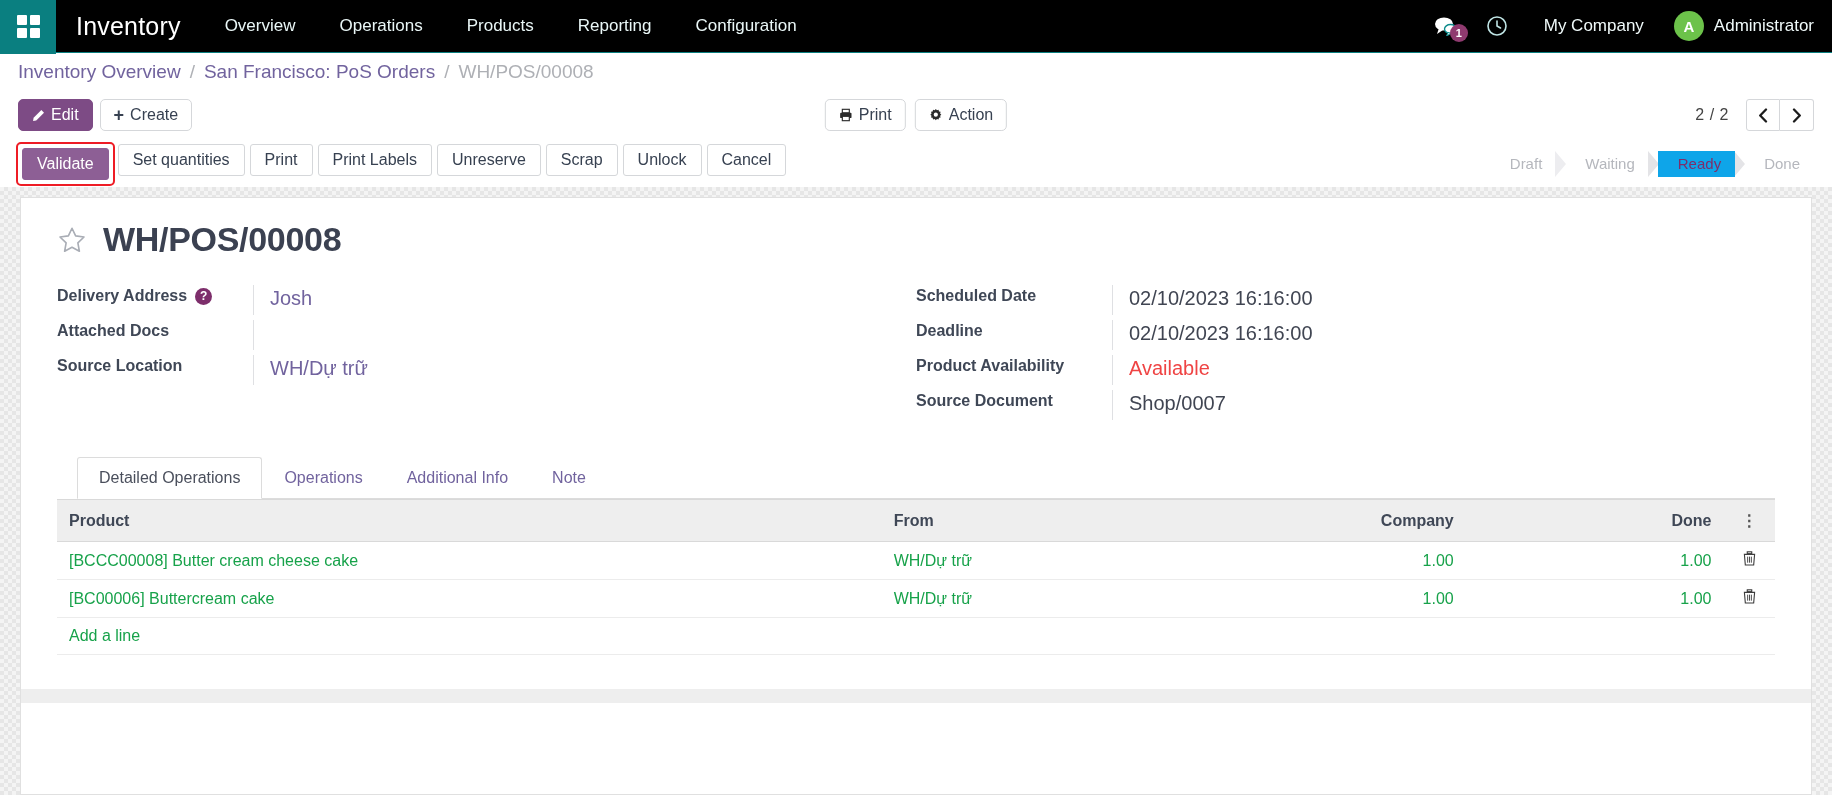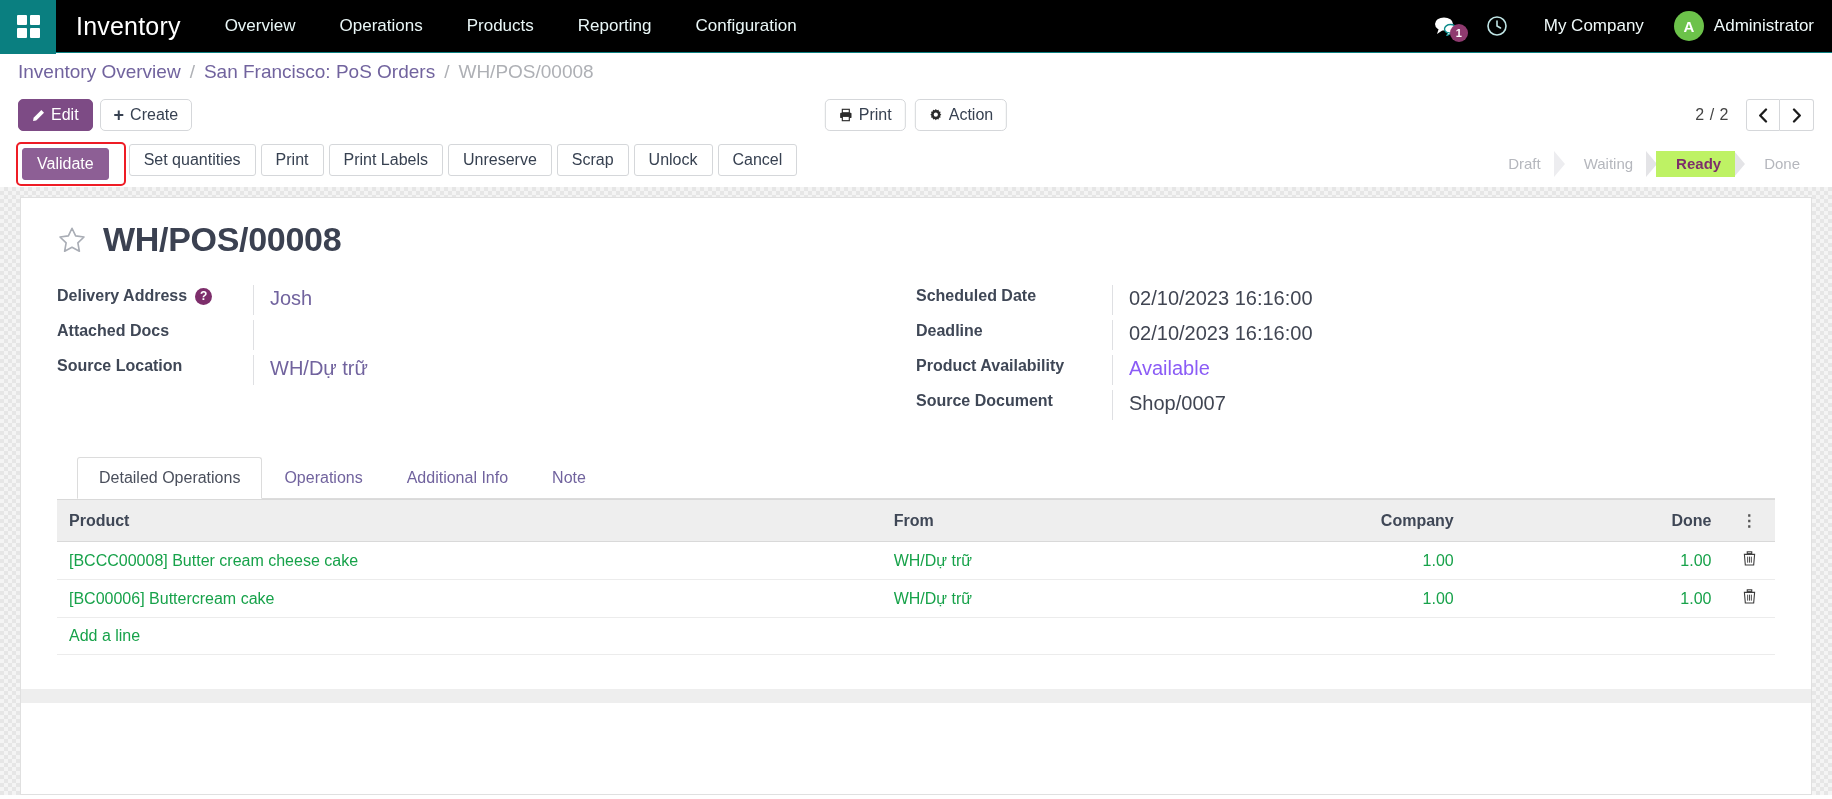--- a/index.html
+++ b/index.html
@@ -117,21 +117,21 @@
     border-radius: 3px;
   }
   .sb-btn.primary { background: #8d5f95; border-color: #8d5f95; color: #ffffff; }
   .highlight-box {
     outline: 2px solid #ee1c25;
     border-radius: 3px;
     padding: 4px;
     margin-right: 5px;
     display: inline-flex;
   }
-  .highlight-box .sb-btn { margin-right: 11px; }
+  .highlight-box .sb-btn { margin-right: 0; }
 
   .status-pipeline {
     position: absolute; right: 18px; display: flex; align-items: center;
   }
   .st {
     position: relative;
     height: 26px; display: flex; align-items: center;
     padding: 0 14px 0 20px;
     font-size: 15px; color: #b5b7bd;
     background: transparent;
@@ -145,21 +145,21 @@
     border-bottom: 13px solid transparent;
     border-left: 11px solid transparent;
   }
   .st-arrow {
     width: 0; height: 0; margin: 0 -1px;
     border-top: 13px solid transparent;
     border-bottom: 13px solid transparent;
     border-left: 11px solid #e3e3e6;
   }
   .st.active {
-    background: #bef264; color: #7d2e6b; font-weight: 700;
+    background: #0ea5e9; color: #7d2e6b; font-weight: 400;
   }
   .st-arrow.plain {
     border-left-color: transparent;
     border-top: 13px solid transparent;
     border-bottom: 13px solid transparent;
     position: relative;
   }
   .st-arrow.plain::before {
     content: ""; position: absolute; left: -11px; top: -13px;
     width: 0; height: 0;
@@ -210,21 +210,21 @@
     display: inline-flex; align-items: center; justify-content: center;
     cursor: pointer; flex: 0 0 17px;
   }
   .fvalue {
     flex: 1; font-size: 20px; color: #404552;
     padding-left: 16px;
     border-left: 1px solid #dfe0e3;
     min-height: 30px; padding-top: 2px;
   }
   .fvalue.link { color: #71639e; cursor: pointer; }
-  .fvalue.green { color: #8b5cf6; }
+  .fvalue.green { color: #ef4444; }
   .col.left .fr:nth-child(1) .fvalue,
   .col.left .fr:nth-child(2) .fvalue,
   .col.left .fr:nth-child(3) .fvalue { border-left: 1px solid #dfe0e3; }
 
   
   .notebook { margin-top: 32px; }
   .tabs { display: flex; border-bottom: 1px solid #dcdcdc; margin-left: 20px; }
   .tab {
     padding: 11px 21px; font-size: 16px; color: #71639e;
     cursor: pointer; border: 1px solid transparent;

